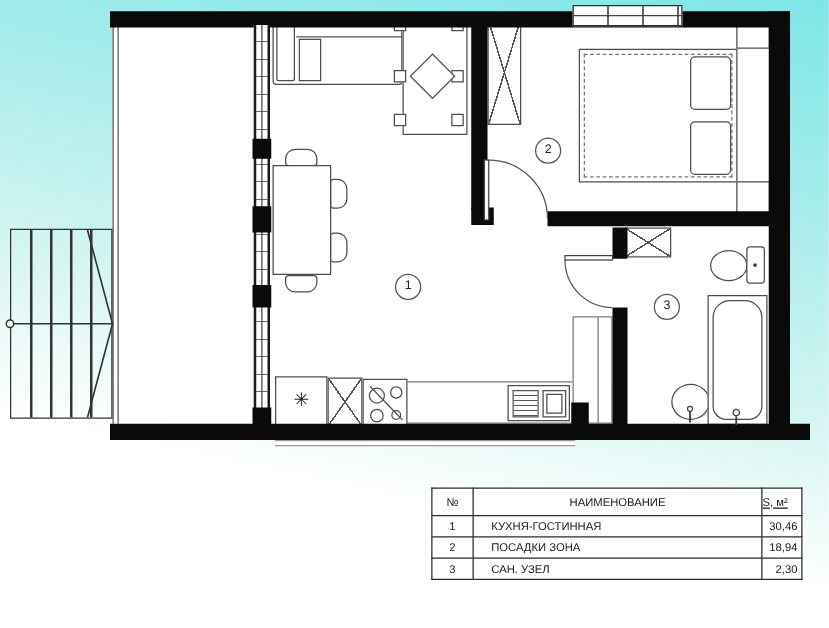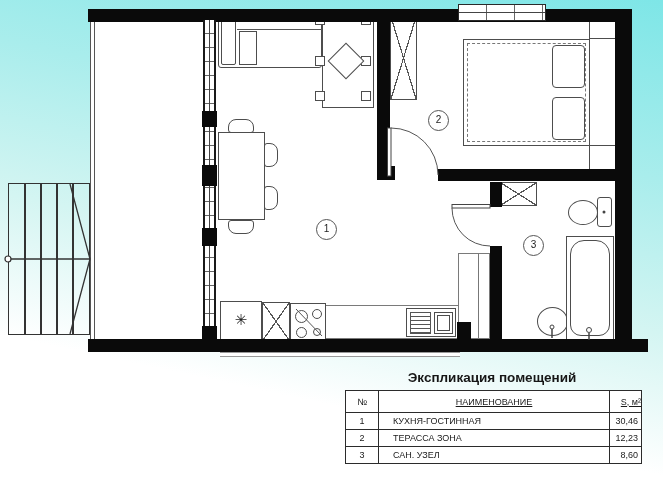--- a/index.html
+++ b/index.html
@@ -56,22 +56,22 @@
   }
   table.expl th,table.expl td{
     border:1px solid #2b2b2b;font-size:9px;font-weight:400;color:#1a1a1a;
     padding:0;overflow:hidden;white-space:nowrap;
   }
   table.expl thead tr{height:22px;}
   table.expl tbody tr{height:17px;}
   .c-num{width:32px;text-align:center;}
   .c-name{width:230px;text-align:left;padding-left:14px !important;}
   .c-area{width:31px;text-align:right;padding-right:3px !important;}
-  th.c-name{text-align:center;padding-left:0 !important;text-decoration:underline;}
-  th.c-area{text-align:right;padding-right:0 !important;text-decoration:underline;}
+  th.c-name{text-align:center;padding-left:0 !important;}
+  th.c-area{text-align:left;padding-right:0 !important;text-decoration:underline;}
 </style>
 </head>
 <body>
 
 <div class="screen">
 
   <div class="abs" style="left:0;top:0;width:663px;height:370px;">
 
     <div class="fill" style="left:93px;top:20px;width:124px;height:319px;"></div>
     <div class="fill" style="left:210px;top:18px;width:410px;height:322px;"></div>
@@ -174,42 +174,41 @@
       <circle cx="552" cy="327" r="2" fill="#fff" stroke="#444" stroke-width="1"></circle>
       <path d="M552,329 V338" stroke="#444" stroke-width="1.5" fill="none"></path>
       <circle cx="604" cy="212" r="1.5" fill="#444"></circle>
     </svg>
 
     <div class="roomnum" style="left:316px;top:219px;">1</div>
     <div class="roomnum" style="left:428px;top:110px;">2</div>
     <div class="roomnum" style="left:523px;top:235px;">3</div>
   </div>
 
-  <div class="title">Экспликация помещений</div>
 
   <table class="expl">
     <thead>
       <tr>
         <th class="c-num">№</th>
         <th class="c-name">НАИМЕНОВАНИЕ</th>
         <th class="c-area">S, м²</th>
       </tr>
     </thead>
     <tbody>
       <tr>
         <td class="c-num">1</td>
         <td class="c-name">КУХНЯ-ГОСТИННАЯ</td>
         <td class="c-area">30,46</td>
       </tr>
       <tr>
         <td class="c-num">2</td>
-        <td class="c-name">ТЕРАССА ЗОНА</td>
-        <td class="c-area">12,23</td>
+        <td class="c-name">ПОСАДКИ ЗОНА</td>
+        <td class="c-area">18,94</td>
       </tr>
       <tr>
         <td class="c-num">3</td>
         <td class="c-name">САН. УЗЕЛ</td>
-        <td class="c-area">8,60</td>
+        <td class="c-area">2,30</td>
       </tr>
     </tbody>
   </table>
 
 </div>
 
 </body></html>

